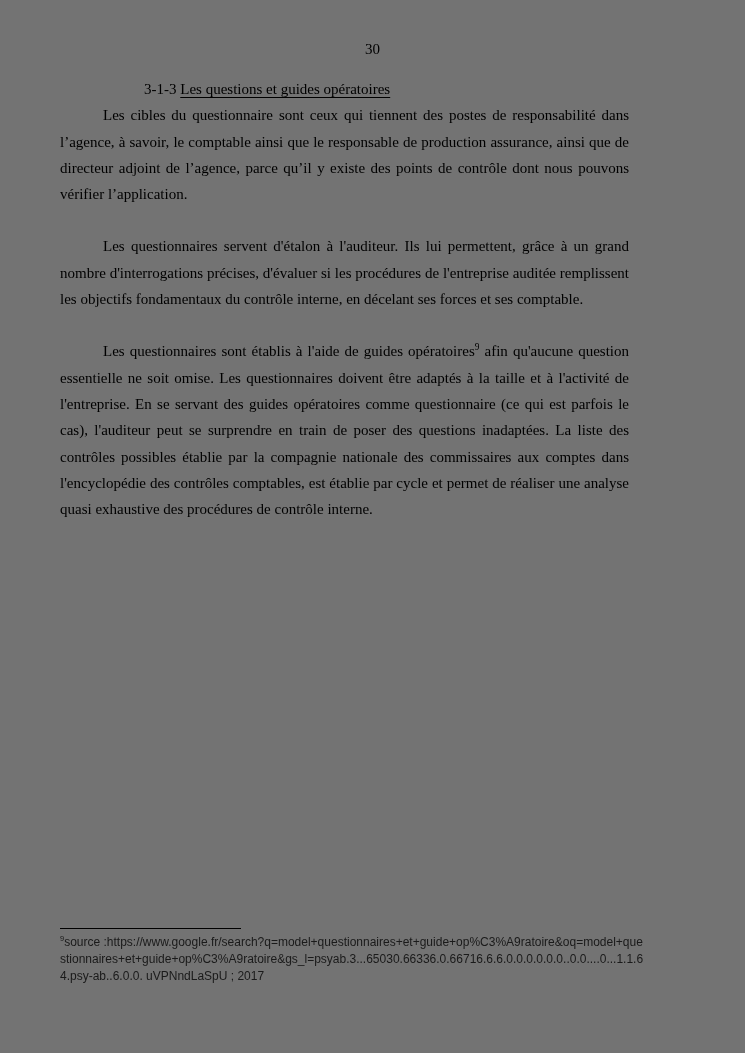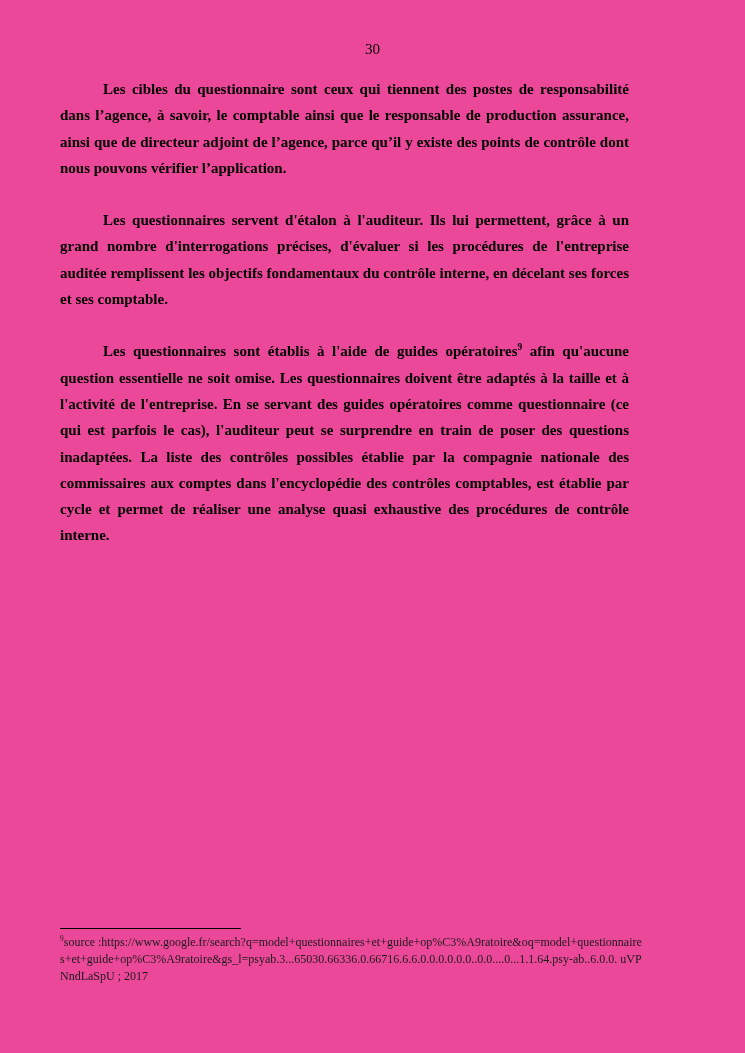--- a/index.html
+++ b/index.html
@@ -7,21 +7,21 @@
   body {
     width: 745px;
     height: 1053px;
     position: relative;
     font-family: "Liberation Serif", serif;
     color: #000000;
   }
   .page {
     position: absolute;
     inset: 0;
-    background: #ec4899;
+    background: #737373;
     overflow: hidden;
   }
   .page-number {
     position: absolute;
     top: 41px;
     left: 0;
     right: 0;
     text-align: center;
     font-size: 15px;
     line-height: 16px;
@@ -41,57 +41,57 @@
     margin-left: 84px;
     text-align: left;
   }
   .heading .u {
     text-decoration: underline;
     text-underline-offset: 3px;
   }
   .content p {
     text-indent: 43px;
     margin: 0 0 26px 0;
-    font-weight: bold;
   }
   sup.ref, sup.fn-marker {
     font-size: 0.62em;
     line-height: 0;
     vertical-align: super;
   }
   .footer {
     position: absolute;
     left: 60px;
     top: 928px;
     width: 585px;
   }
   .fn-sep {
     width: 181px;
     height: 0;
     border-top: 1.5px solid #000000;
     margin-bottom: 5px;
   }
   .fn-text {
-    font-family: Liberation Serif, serif;
+    font-family: Liberation Sans, sans-serif;
     font-size: 12px;
     line-height: 17px;
     word-break: break-all;
     text-align: left;
     color: #1a1a1a;
   }
 </style>
 </head>
 <body>
 
 <div class="page">
 
   <div class="page-number">30</div>
 
   <div class="content">
 
+    <h3 class="heading"><span>3-1-3 </span><span class="u">Les questions et guides opératoires</span></h3>
 
     <p>Les cibles du questionnaire sont ceux qui tiennent des postes de responsabilité dans l’agence, à savoir, le comptable ainsi que le responsable de production assurance, ainsi que de directeur adjoint de l’agence, parce qu’il y existe des points de contrôle dont nous pouvons vérifier l’application.</p>
 
     <p>Les questionnaires servent d'étalon à l'auditeur. Ils lui permettent, grâce à un grand nombre d'interrogations précises, d'évaluer si les procédures de l'entreprise auditée remplissent les objectifs fondamentaux du contrôle interne, en décelant ses forces et ses comptable.</p>
 
     <p><span>Les questionnaires sont établis à l'aide de guides opératoires</span><sup class="ref">9</sup><span> afin qu'aucune question essentielle ne soit omise. Les questionnaires doivent être adaptés à la taille et à l'activité de l'entreprise. En se servant des guides opératoires comme questionnaire (ce qui est parfois le cas), l'auditeur peut se surprendre en train de poser des questions inadaptées. La liste des contrôles possibles établie par la compagnie nationale des commissaires aux comptes dans l'encyclopédie des contrôles comptables, est établie par cycle et permet de réaliser une analyse quasi exhaustive des procédures de contrôle interne.</span></p>
 
 
   </div>
 

